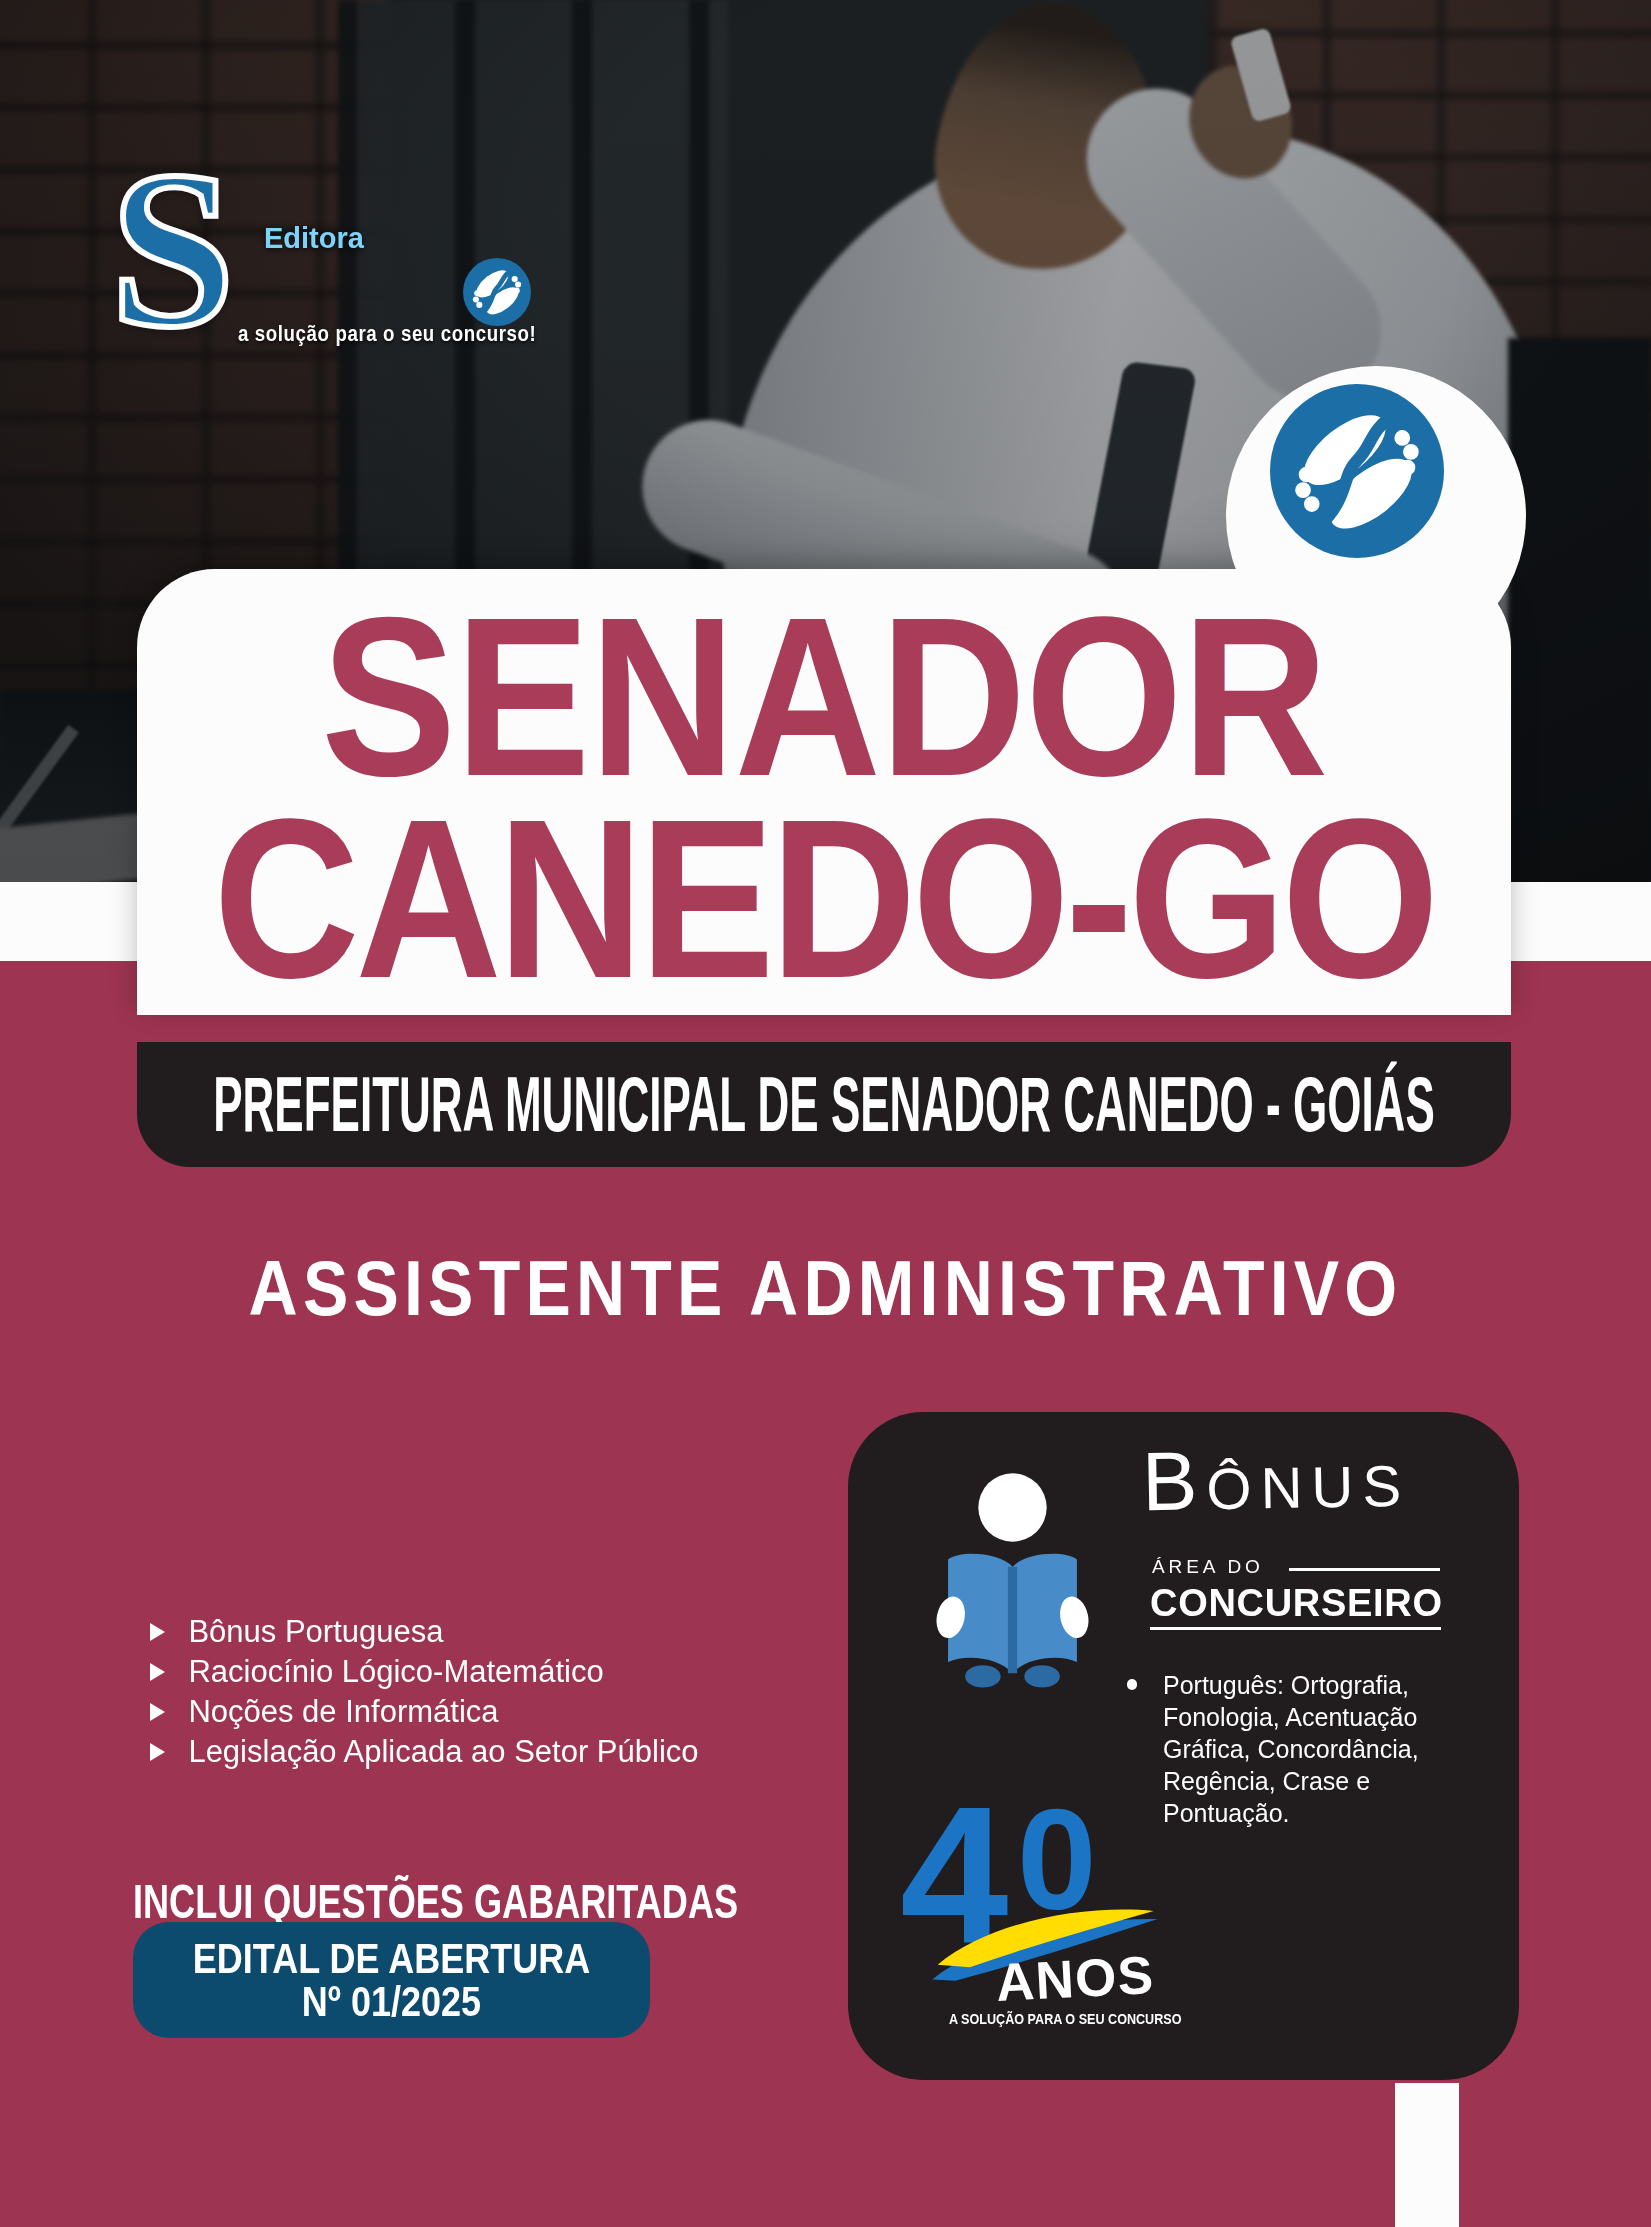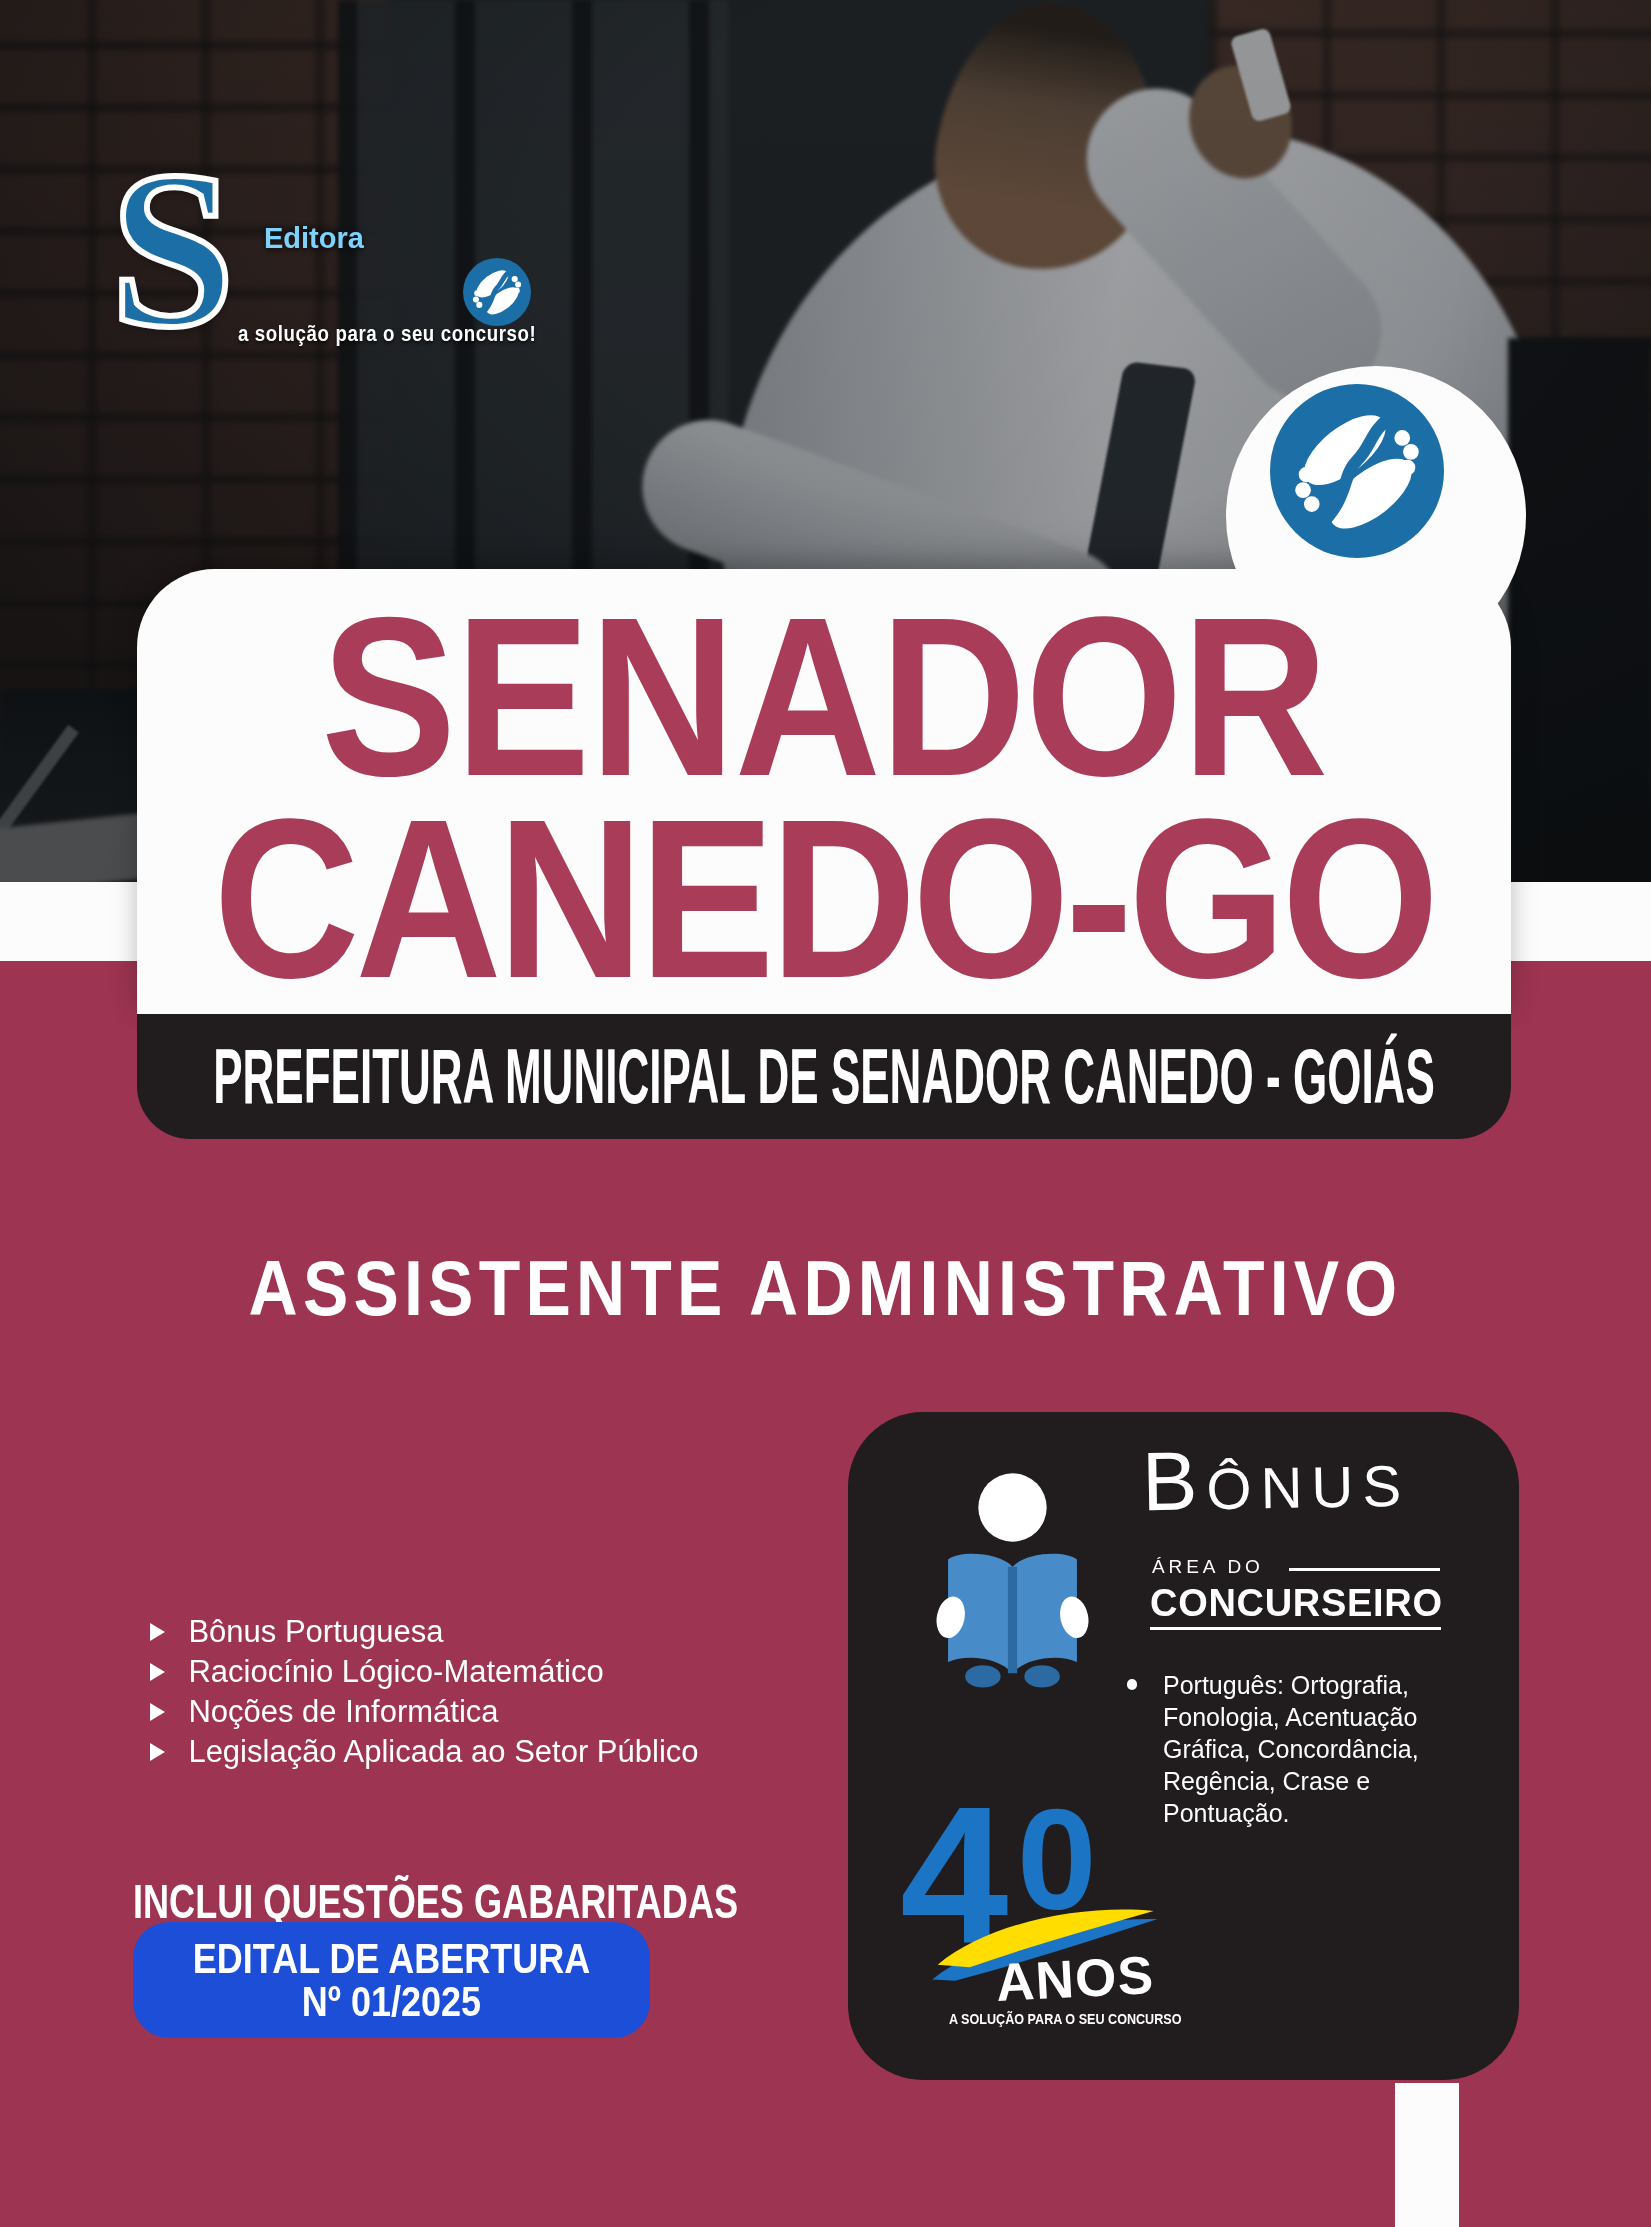--- a/index.html
+++ b/index.html
@@ -71,39 +71,39 @@
   .badge{position:absolute;left:1226px;top:366px;width:300px;height:300px;background:#fdfcfd;
     border-radius:50%;z-index:4;}
   .badge-swirl{position:absolute;left:44px;top:18px;width:174px;height:174px;}
   .title-line{position:absolute;left:137px;width:1374px;text-align:center;z-index:5;
     color:#a93c58;font-weight:800;white-space:nowrap;}
   .title-1{top:590px;font-size:203px;line-height:189px;letter-spacing:-1.3px;
     transform:scaleY(1.12);transform-origin:top;}
   .title-2{top:792px;font-size:203px;line-height:189px;letter-spacing:-4.6px;
     transform:scaleY(1.12);transform-origin:top;}
   
-  .org-bar{position:absolute;left:137px;top:1014px;width:1374px;height:125px;background:#211c1d;
+  .org-bar{position:absolute;left:137px;top:1042px;width:1374px;height:125px;background:#211c1d;
     border-radius:0 0 53px 53px;z-index:4;display:flex;align-items:center;justify-content:center;}
   .org-bar-text{font-size:44px;font-weight:bold;color:#fff;white-space:nowrap;
     transform:scaleY(1.75);letter-spacing:0px;}
   
   .role-title{position:absolute;left:0;top:1243px;width:1651px;text-align:center;color:#fff;
     font-size:68px;font-weight:bold;letter-spacing:5.2px;white-space:nowrap;
     transform:scaleY(1.15);transform-origin:top;}
   
   .subjects{position:absolute;left:150px;top:1612px;z-index:2;}
   .subject-row{display:flex;align-items:center;height:40px;}
   .subject-arrow{width:0;height:0;border-left:15.6px solid #fff;
     border-top:9.8px solid transparent;border-bottom:9.8px solid transparent;
     margin-right:23.4px;flex:none;}
   .subject-label{color:#fff;font-size:31px;white-space:nowrap;}
   
   .inclui{position:absolute;left:133px;top:1875px;color:#fff;font-size:38px;font-weight:bold;
     white-space:nowrap;transform:scale(.95,1.25);transform-origin:top left;letter-spacing:0;}
-  .edital-box{position:absolute;left:133px;top:1922px;width:517px;height:116px;background:#1d4ed8;
+  .edital-box{position:absolute;left:133px;top:1922px;width:517px;height:116px;background:#0c4a6e;
     border-radius:36px;display:flex;flex-direction:column;align-items:center;justify-content:center;
     gap:3.9px;z-index:2;}
   .edital-line{color:#fff;font-weight:bold;font-size:36px;line-height:39px;white-space:nowrap;
     transform:scaleY(1.2);}
   
   .bonus{position:absolute;left:848px;top:1412px;width:671px;height:668px;background:#211c1d;
     border-radius:75px;z-index:2;}
   .bonus *{position:absolute;}
   .reader-icon{left:85px;top:32.5px;width:159px;height:263px;}
   .bonus-title{left:294px;top:25px;font-size:83px;line-height:85px;color:#fff;

